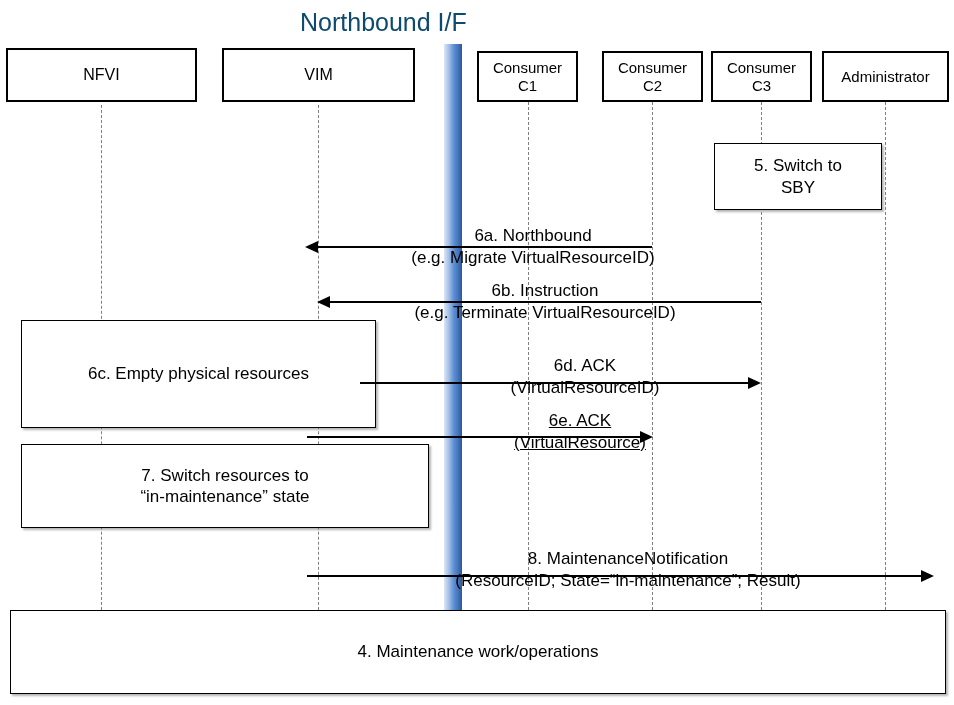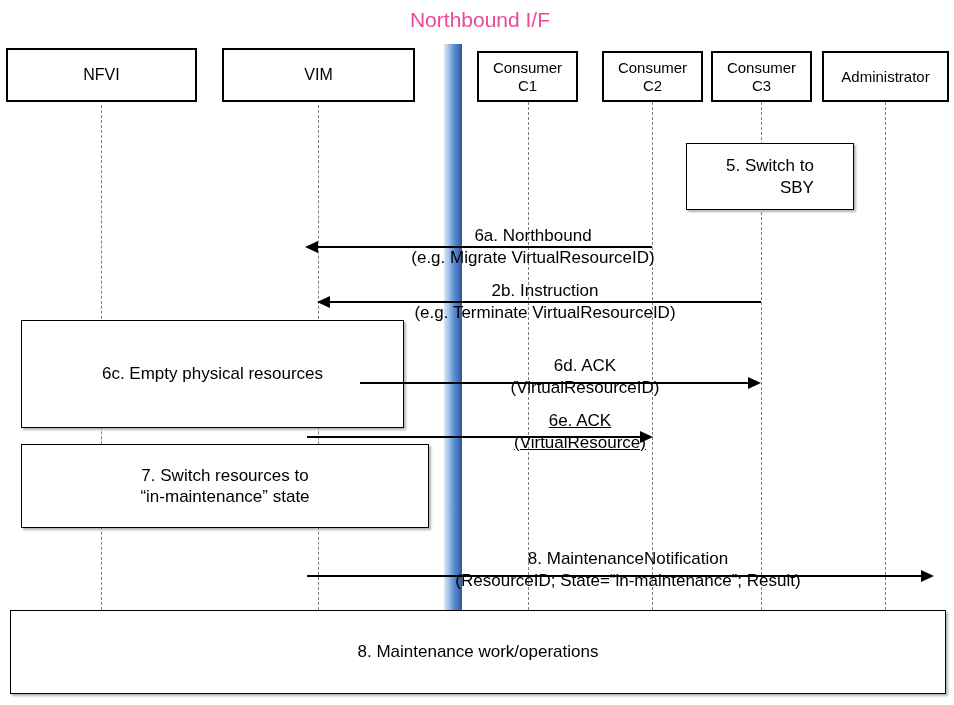--- a/index.html
+++ b/index.html
@@ -15,23 +15,23 @@
     position: relative;
     width: 954px;
     height: 705px;
     overflow: hidden;
     background: #ffffff;
   }
   .abs { position: absolute; }
 
   
   .title {
-    font-size: 21px;
-    color: #ec4899;
-    text-align: center;
+    font-size: 25px;
+    color: #0c4a6e;
+    text-align: left;
     white-space: nowrap;
   }
 
   
   .actor-box {
     border: 2px solid #000;
     background: #ffffff;
     box-sizing: border-box;
     display: flex;
     align-items: center;
@@ -126,42 +126,42 @@
 
   <div class="abs actor-box small" style="left:711px; top:51px; width:101px; height:51px;">
     <span style="white-space:pre-line;">Consumer
 C3</span>
   </div>
 
   <div class="abs actor-box small" style="left:822px; top:51px; width:127px; height:51px;">
     <span>Administrator</span>
   </div>
 
-  <div class="abs note" style="left:686px; top:143px; width:168px; height:67px;text-align:right;">
+  <div class="abs note" style="left:714px; top:143px; width:168px; height:67px;">
     <div>
       <div>5. Switch to</div>
       <div>SBY</div>
     </div>
   </div>
 
   <div class="abs arrow-line" style="left:318px; top:246px; width:334px;"></div>
   <div class="abs arrow-head left" style="left:305px; top:241px;"></div>
   <div class="abs msg-label" style="left:363px; top:225px; width:340px;">
     <div>6a. Northbound</div>
     <div>(e.g. Migrate VirtualResourceID)</div>
   </div>
 
   <div class="abs arrow-line" style="left:330px; top:301px; width:431px;"></div>
   <div class="abs arrow-head left" style="left:317px; top:296px;"></div>
   <div class="abs msg-label" style="left:370px; top:280px; width:350px;">
-    <div>2b. Instruction</div>
+    <div>6b. Instruction</div>
     <div>(e.g. Terminate VirtualResourceID)</div>
   </div>
 
-  <div class="abs note" style="left:21px; top:320px; width:383px; height:108px;">
+  <div class="abs note" style="left:21px; top:320px; width:355px; height:108px;">
     <div>
       <div>6c. Empty physical resources</div>
     </div>
   </div>
 
   <div class="abs arrow-line" style="left:360px; top:382px; width:388px;"></div>
   <div class="abs arrow-head right" style="left:748px; top:377px;"></div>
   <div class="abs msg-label" style="left:455px; top:355px; width:260px;">
     <div>6d. ACK</div>
     <div>(VirtualResourceID)</div>
@@ -183,17 +183,17 @@
 
   <div class="abs arrow-line" style="left:307px; top:575px; width:614px;"></div>
   <div class="abs arrow-head right" style="left:921px; top:570px;"></div>
   <div class="abs msg-label" style="left:398px; top:548px; width:460px;">
     <div>8.     MaintenanceNotification</div>
     <div>(ResourceID; State=“in-maintenance”; Result)</div>
   </div>
 
   <div class="abs note" style="left:10px; top:610px; width:936px; height:84px;">
     <div>
-      <div>8. Maintenance work/operations</div>
+      <div>4. Maintenance work/operations</div>
     </div>
   </div>
 
 </div>
 
 </body></html>

